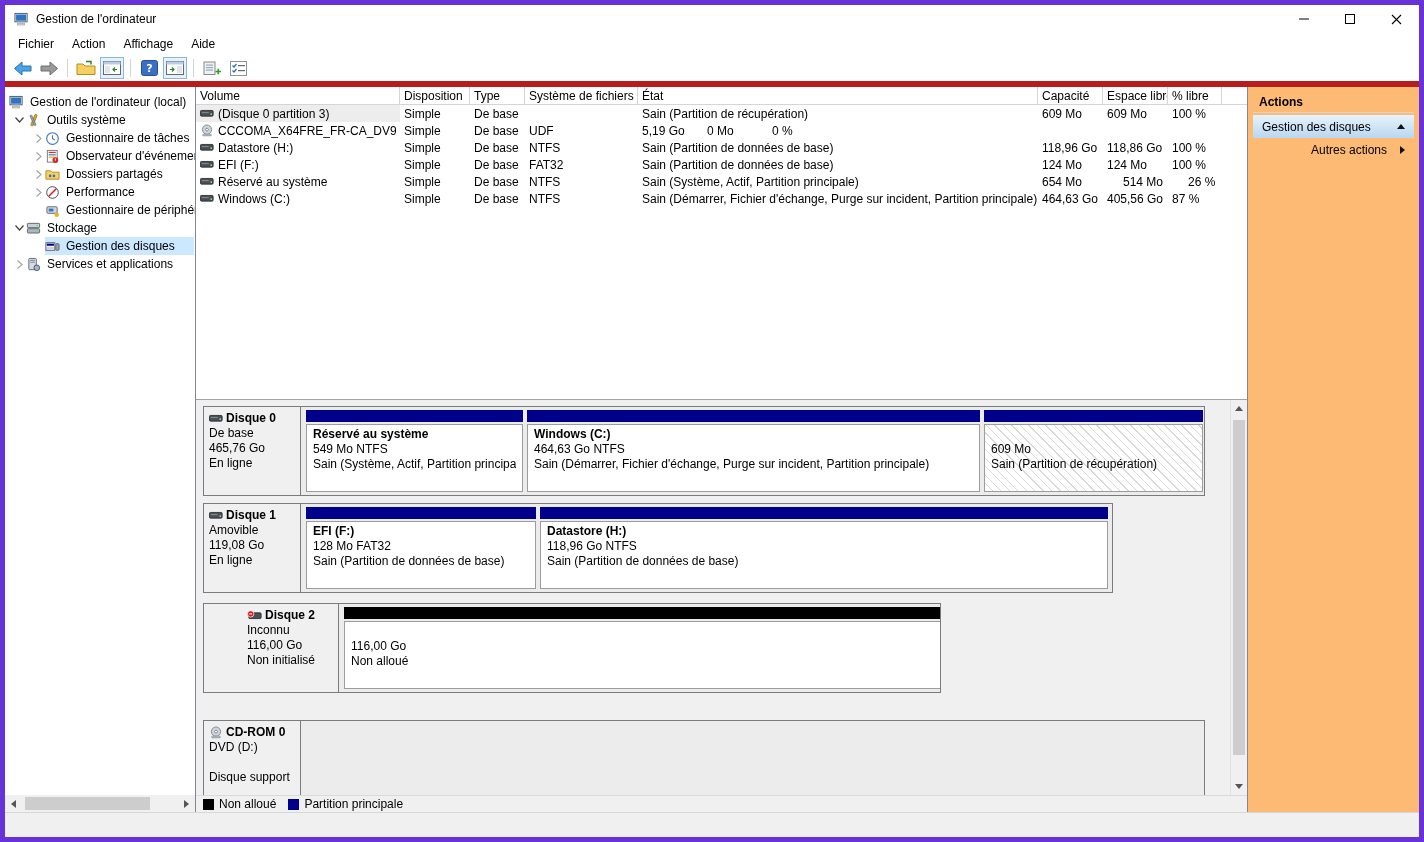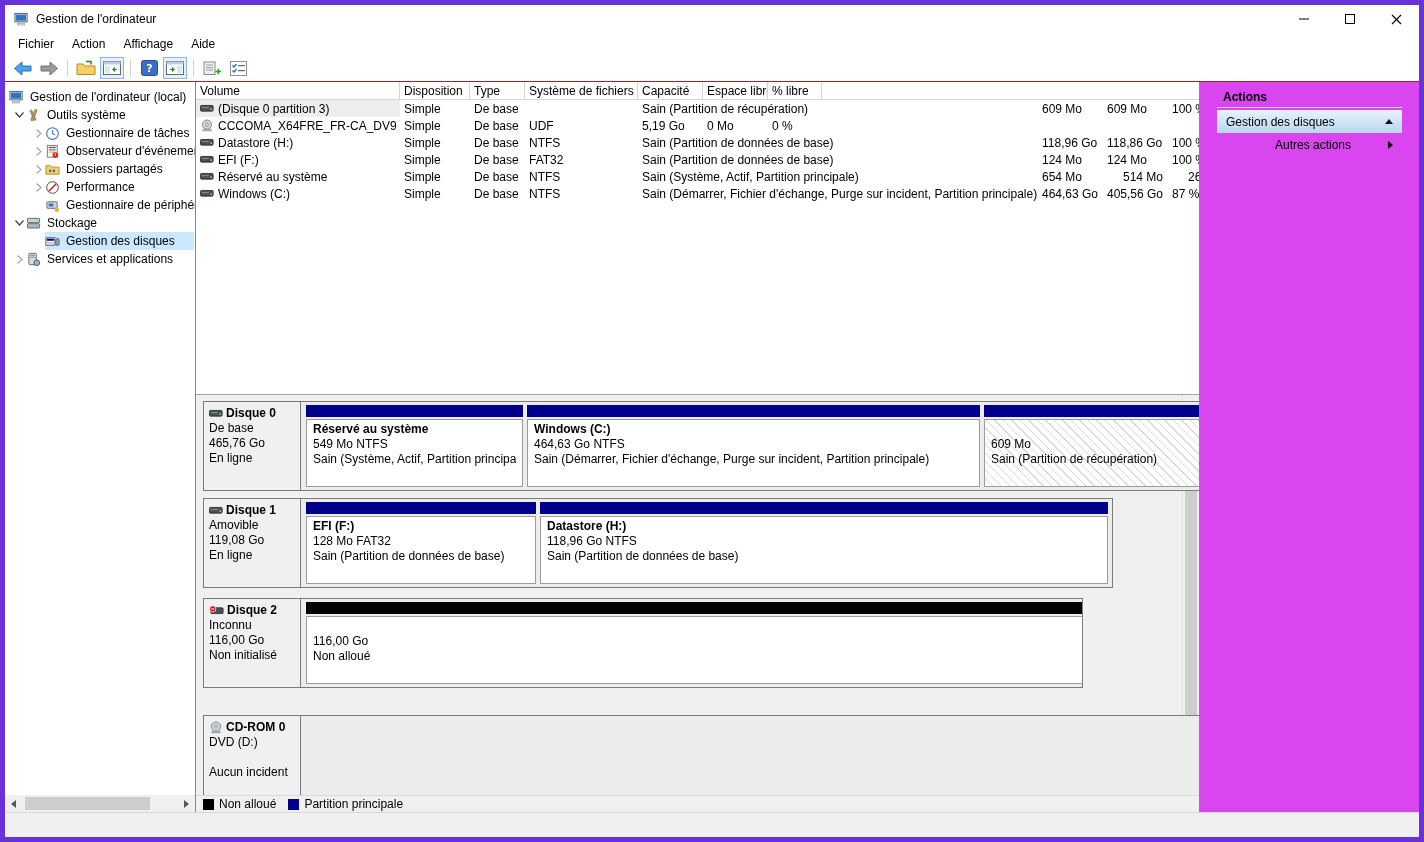--- a/index.html
+++ b/index.html
@@ -9,21 +9,21 @@
 .titlebar{height:28px;display:flex;align-items:center;padding-left:9px;flex:0 0 auto}
 .app-icon{margin-right:7px;display:flex}
 .win-controls{margin-left:auto;display:flex;height:100%}
 .win-btn{width:46px;display:flex;align-items:center;justify-content:center}
 .menubar{height:22px;display:flex;align-items:center;padding-left:4px;flex:0 0 auto}
 .menu-item{padding:2px 9px;cursor:default}
 .toolbar{height:26px;display:flex;align-items:center;padding-left:6px;gap:2px;flex:0 0 auto}
 .tb-btn{min-width:24px;height:22px;display:flex;align-items:center;justify-content:center}
 .tb-boxed{border:1px solid #88b8dd;background:#e6f2fb}
 .tb-sep{width:1px;height:18px;background:#d4d4d4;margin:0 4px}
-.main{flex:1;display:flex;min-height:0;border-top:1px solid #b91c1c}
+.main{flex:1;display:flex;min-height:0;border-top:6px solid #b91c1c}
 .tree-panel{width:191px;flex:0 0 auto;border-right:1px solid #828790;background:#fff;position:relative;overflow:hidden;padding-top:6px}
 .tree-item{height:18px;display:flex;align-items:center;white-space:nowrap}
 .tree-expander{width:13px;flex:0 0 auto;display:flex;justify-content:center;align-items:center}
 .tree-icon{width:18px;flex:0 0 auto;display:flex;align-items:center}
 .tree-label{padding:0 3px}
 .tree-sel{background:#cce8ff;display:flex;align-items:center;padding-right:16px;height:18px}
 .tree-hscroll{position:absolute;bottom:0;left:0;right:0;height:17px;background:#f0f0f0;display:flex;align-items:center}
 .hs-arrow{width:17px;height:17px;display:flex;align-items:center;justify-content:center}
 .hs-thumb{position:absolute;left:20px;width:125px;height:13px;top:2px;background:#cdcdcd}
 .hs-right{margin-left:auto}
@@ -46,21 +46,21 @@
 .part-body.hatched{background:repeating-linear-gradient(45deg,#ffffff 0 5px,#d9d9d9 5px 6px)}
 .part-title{font-weight:bold;height:15px;white-space:nowrap;overflow:hidden}
 .part-line{height:15px;white-space:nowrap;overflow:hidden}
 .vscroll{position:absolute;top:0;right:0;bottom:0;width:17px;background:#f0f0f0;border-left:1px solid #e2e2e2}
 .vs-arrow{height:17px;display:flex;align-items:center;justify-content:center}
 .vs-thumb{position:absolute;left:2px;right:2px;top:20px;height:335px;background:#cdcdcd}
 .vs-down{position:absolute;bottom:0;left:0;right:0}
 .legend{height:17px;flex:0 0 auto;background:#f0f0f0;display:flex;align-items:center;padding-left:7px;gap:12px;border-top:1px solid #dadada}
 .legend-item{display:flex;align-items:center;gap:5px}
 .legend-swatch{width:11px;height:11px;flex:0 0 auto}
-.actions-panel{width:220px;flex:0 0 auto;border-left:1px solid #828790;background:#d946ef;padding:4px 17px}
+.actions-panel{width:172px;flex:0 0 auto;border-left:1px solid #828790;background:#fdba74;padding:4px 5px}
 .actions-title{font-weight:bold;padding:4px 6px 3px 6px;border-bottom:1px solid #d5d5d5}
 .actions-group{height:23px;margin-top:2px;background:linear-gradient(#e7f3fc,#b9d7f0);display:flex;align-items:center;padding:0 9px}
 .actions-item{height:24px;display:flex;align-items:center;padding:0 9px 0 58px}
 .tri-up{width:0;height:0;border-left:4px solid transparent;border-right:4px solid transparent;border-bottom:5px solid #111;margin-left:auto}
 .tri-right{width:0;height:0;border-top:4px solid transparent;border-bottom:4px solid transparent;border-left:5px solid #111;margin-left:auto}
 .arr-up{width:0;height:0;border-left:4px solid transparent;border-right:4px solid transparent;border-bottom:5px solid #555}
 .arr-down{width:0;height:0;border-left:4px solid transparent;border-right:4px solid transparent;border-top:5px solid #555}
 .arr-left{width:0;height:0;border-top:4px solid transparent;border-bottom:4px solid transparent;border-right:5px solid #555}
 .arr-right{width:0;height:0;border-top:4px solid transparent;border-bottom:4px solid transparent;border-left:5px solid #555}
 .statusbar{height:25px;flex:0 0 auto;background:#f0f0f0;border-top:1px solid #d7d7d7}
@@ -366,20 +366,21 @@
       </div>
     </div>
 
     <div class="center">
       <div class="volume-table" id="volume-table">
           <div class="vt-header">
             <div class="vt-hcell" style="width: 204px;">Volume</div>
             <div class="vt-hcell" style="width: 70px;">Disposition</div>
             <div class="vt-hcell" style="width: 55px;">Type</div>
             <div class="vt-hcell" style="width: 113px;">Système de fichiers</div>
+            <div class="vt-hcell" style="width: 400px;">État</div>
             <div class="vt-hcell" style="width: 65px;">Capacité</div>
             <div class="vt-hcell" style="width: 65px;">Espace libre</div>
             <div class="vt-hcell" style="width: 54px;">% libre</div>
           </div>
           <div class="vt-row">
             <div class="vt-cell focused" style="width: 204px;">
               <span class="icon">
                 <svg width="14" height="9" viewBox="0 0 16 10">
                   <rect x="0.5" y="1.5" width="14.5" height="6.5" rx="1.2" fill="#4a4f54" stroke="#2b2e31"></rect>
                   <rect x="2" y="3.2" width="8" height="1.4" fill="#7e868d"></rect>
@@ -654,21 +655,21 @@
               <div class="partition" style="width: 568px;">
                 <div class="part-header" style="background: rgb(0, 0, 139);"></div>
                 <div class="part-body">
                   <div class="part-title">Datastore  (H:)</div>
                   <div class="part-line">118,96 Go NTFS</div>
                   <div class="part-line">Sain (Partition de données de base)</div>
                 </div>
               </div>
             </div>
           </div>
-          <div class="disk-row" style="top: 203px; width: 880px;">
+          <div class="disk-row" style="top: 203px; width: 738px; padding-left: 38px;">
             <div class="disk-label">
               <div class="disk-name-line">
                 <span class="icon">
                   <svg width="15" height="11" viewBox="0 0 17 12">
                     <rect x="2" y="3" width="14" height="6.5" rx="1.2" fill="#4a4f54" stroke="#2b2e31"></rect>
                     <circle cx="4.2" cy="4.2" r="3.6" fill="#d51c1c" stroke="#fff" stroke-width="0.8"></circle>
                     <rect x="2.6" y="3.6" width="3.2" height="1.2" fill="#fff"></rect>
                   </svg>
                 </span>
                 <span>Disque 2</span>
@@ -695,21 +696,21 @@
                   <svg width="14" height="13" viewBox="0 0 16 14">
                     <circle cx="8" cy="6" r="5.3" fill="#cdd5da" stroke="#7b858d"></circle>
                     <circle cx="8" cy="6" r="1.6" fill="#fff" stroke="#7b858d"></circle>
                     <rect x="3" y="11.2" width="10" height="2" rx="0.5" fill="#aeb8c0" stroke="#7b858d" stroke-width="0.5"></rect>
                   </svg>
                 </span>
                 <span>CD-ROM 0</span>
               </div>
               <div class="disk-info-line">DVD (D:)</div>
               <div class="disk-info-line">&nbsp;</div>
-              <div class="disk-info-line">Aucun incident</div>
+              <div class="disk-info-line">Disque support</div>
             </div>
             <div class="disk-partitions"></div>
           </div>
         </div>
       <div class="legend" id="legend">
           <span class="legend-item">
             <span class="legend-swatch" style="background: rgb(0, 0, 0);"></span>
             <span>Non alloué</span>
           </span>
           <span class="legend-item">

